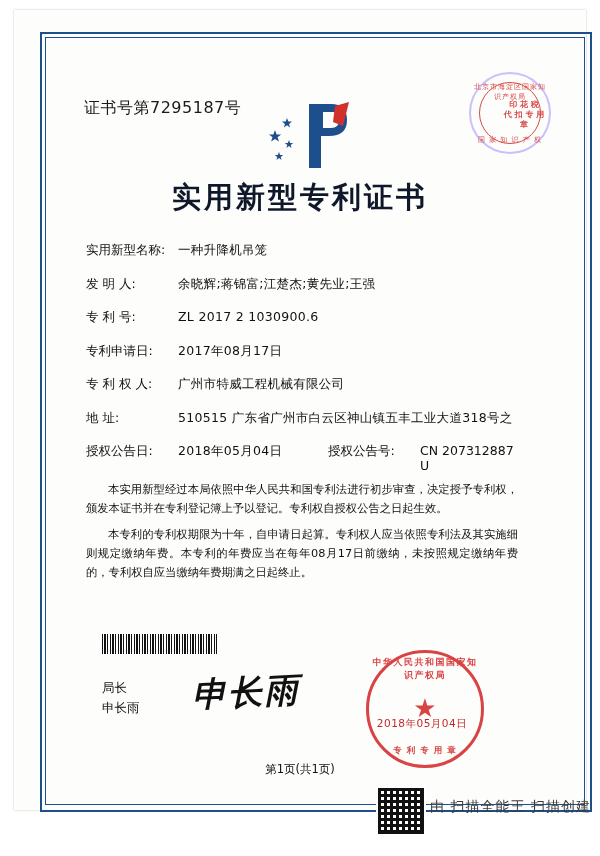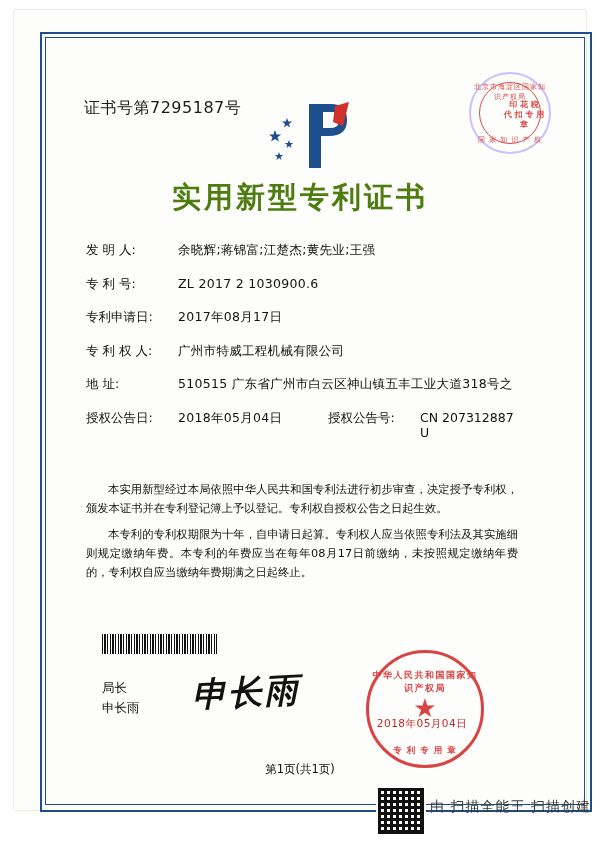--- a/index.html
+++ b/index.html
@@ -45,21 +45,21 @@
   .seal-top .arc{
     position:absolute;left:0;right:0;top:8px;text-align:center;
     font-size:7px;letter-spacing:1px;
   }
   .seal-top .arc2{
     position:absolute;left:0;right:0;bottom:7px;text-align:center;
     font-size:7px;letter-spacing:1px;
   }
   .title{
     position:absolute;left:0;right:0;top:168px;text-align:center;
-    font-size:29px;font-weight:bold;letter-spacing:3px;color:#4d7c0f;
+    font-size:29px;font-weight:bold;letter-spacing:3px;color:#0f172a;
     font-family:"DejaVu Sans","Liberation Sans",sans-serif;
   }
   .fields{
     position:absolute;left:72px;top:232px;width:430px;
     font-size:12.5px;color:#111;
   }
   .field{display:flex;margin-bottom:16.5px;align-items:baseline;}
   .field .lab{
     width:92px;flex:0 0 92px;letter-spacing:0;white-space:nowrap;
   }
@@ -94,21 +94,21 @@
   .seal-main{
     position:absolute;left:352px;top:640px;width:112px;height:112px;
     border:3px solid #d42a2a;border-radius:50%;color:#d42a2a;
     opacity:.88;
   }
   .seal-main .star{
     position:absolute;left:50%;top:50%;transform:translate(-50%,-55%);
     font-size:26px;color:#d42a2a;line-height:1;
   }
   .seal-main .arc-top{
-    position:absolute;left:0;right:0;top:16px;text-align:center;
+    position:absolute;left:0;right:0;top:3px;text-align:center;
     font-size:9px;letter-spacing:1.5px;font-weight:bold;
   }
   .seal-main .arc-bottom{
     position:absolute;left:0;right:0;bottom:8px;text-align:center;
     font-size:8.5px;letter-spacing:1px;font-weight:bold;
   }
   .seal-date{
     position:absolute;left:358px;top:707px;width:100px;text-align:center;
     font-size:10.5px;color:#c22a2a;letter-spacing:.5px;
   }
@@ -168,20 +168,24 @@
         <div>印 花 税</div>
         <div>代 扣 专 用 章</div>
       </div>
       <div class="arc2">国 家 知 识 产 权</div>
     </div>
 
     <div class="title">实用新型专利证书</div>
 
     <div class="fields">
       <div class="field">
+        <div class="lab">实用新型名称:</div>
+        <div class="val">一种升降机吊笼</div>
+      </div>
+      <div class="field">
         <div class="lab">发 明 人:</div>
         <div class="val">余晓辉;蒋锦富;江楚杰;黄先业;王强</div>
       </div>
       <div class="field">
         <div class="lab">专 利 号:</div>
         <div class="val">ZL 2017 2 1030900.6</div>
       </div>
       <div class="field">
         <div class="lab">专利申请日:</div>
         <div class="val">2017年08月17日</div>

